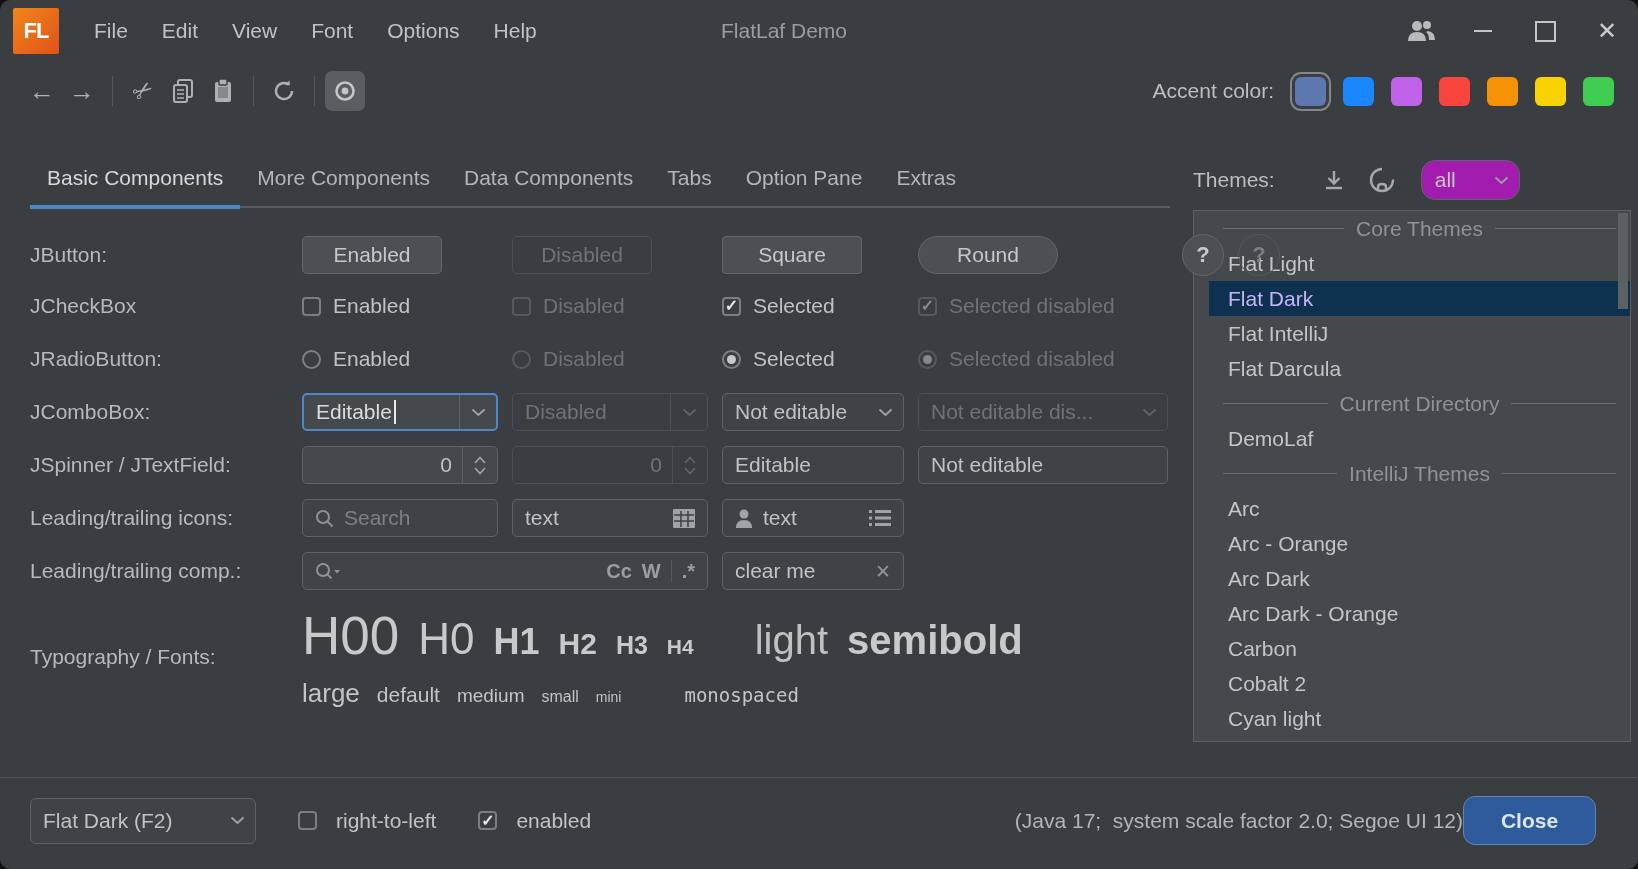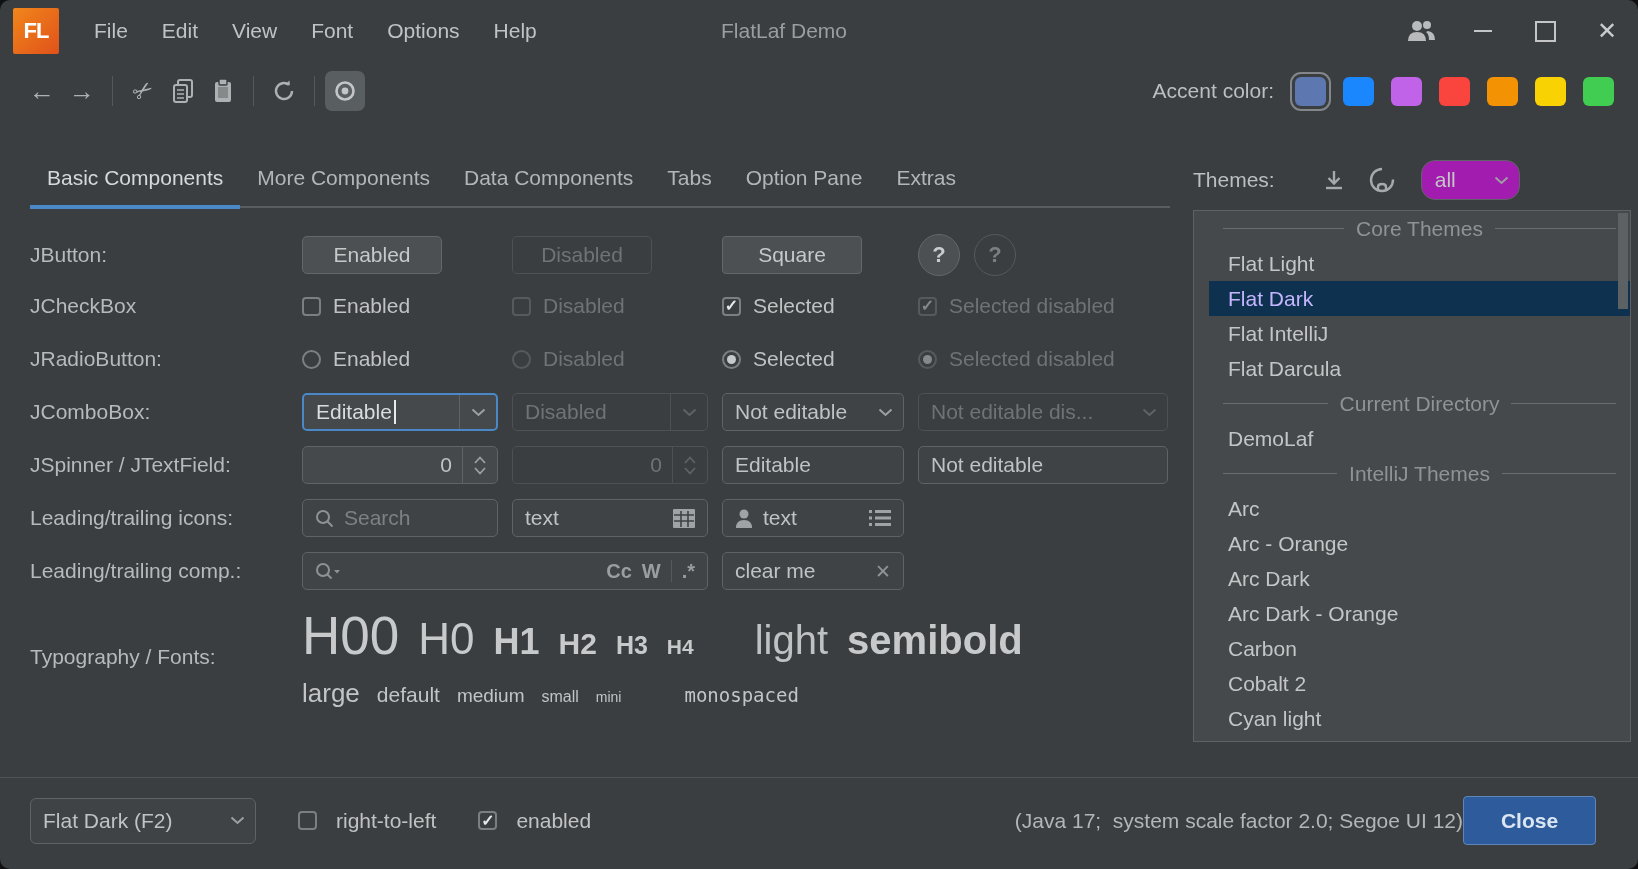--- a/index.html
+++ b/index.html
@@ -119,21 +119,21 @@
   .t-light{font-size:40px;font-weight:200;margin-left:42px;color:#bfc1c3;}
   .t-semibold{font-size:40px;font-weight:bold;}
   .t-large{font-size:26px;} .t-default{font-size:21px;} .t-medium{font-size:19px;} .t-small{font-size:16px;} .t-mini{font-size:14px;}
   .t-mono{font-size:19px;font-family:"DejaVu Sans Mono",monospace;margin-left:46px;}
 
   
   .statusbar{position:absolute;left:0;right:0;bottom:0;height:92px;border-top:1px solid #515456;display:flex;align-items:center;padding:0 42px 6px 30px;box-sizing:border-box;}
   .laf-combo{width:226px;height:46px;border-radius:6px;}
   .sb-check{display:flex;align-items:center;gap:19px;margin-left:42px;}
   .sb-info{flex:1;text-align:right;font-size:21px;color:#b3b6b8;white-space:pre;}
-  .close-btn{min-width:133px;height:49px;box-sizing:border-box;background:#2d5b9b;border:1px solid #5e86b8;border-radius:4px;
+  .close-btn{min-width:133px;height:49px;box-sizing:border-box;background:#2d5b9b;border:1px solid #5e86b8;border-radius:12px;
              display:inline-flex;align-items:center;justify-content:center;color:#dbe6f3;font-size:21px;font-weight:bold;}
 </style>
 </head>
 <body>
 
 <div class="window">
 
   <div class="titlebar">
     <div class="logo">FL</div>
     <div class="menubar">
@@ -284,20 +284,23 @@
     <div class="tl-scroll"></div>
   </div>
 
   <div class="content">
 
     <div class="crow">
       <span class="rlabel">JButton:</span>
       <span><button class="btn">Enabled</button></span>
       <span><button class="btn disabled">Disabled</button></span>
       <span><button class="btn square">Square</button></span>
+      <span class="cellflex">
+        <button class="btn round">Round</button>
+      </span>
       <span class="help-wrap">
         <button class="help-btn">?</button>
         <button class="help-btn disabled">?</button>
       </span>
     </div>
 
     <div class="crow">
       <span class="rlabel">JCheckBox</span>
       <span class="cellflex">
           <span class="cb"></span>

